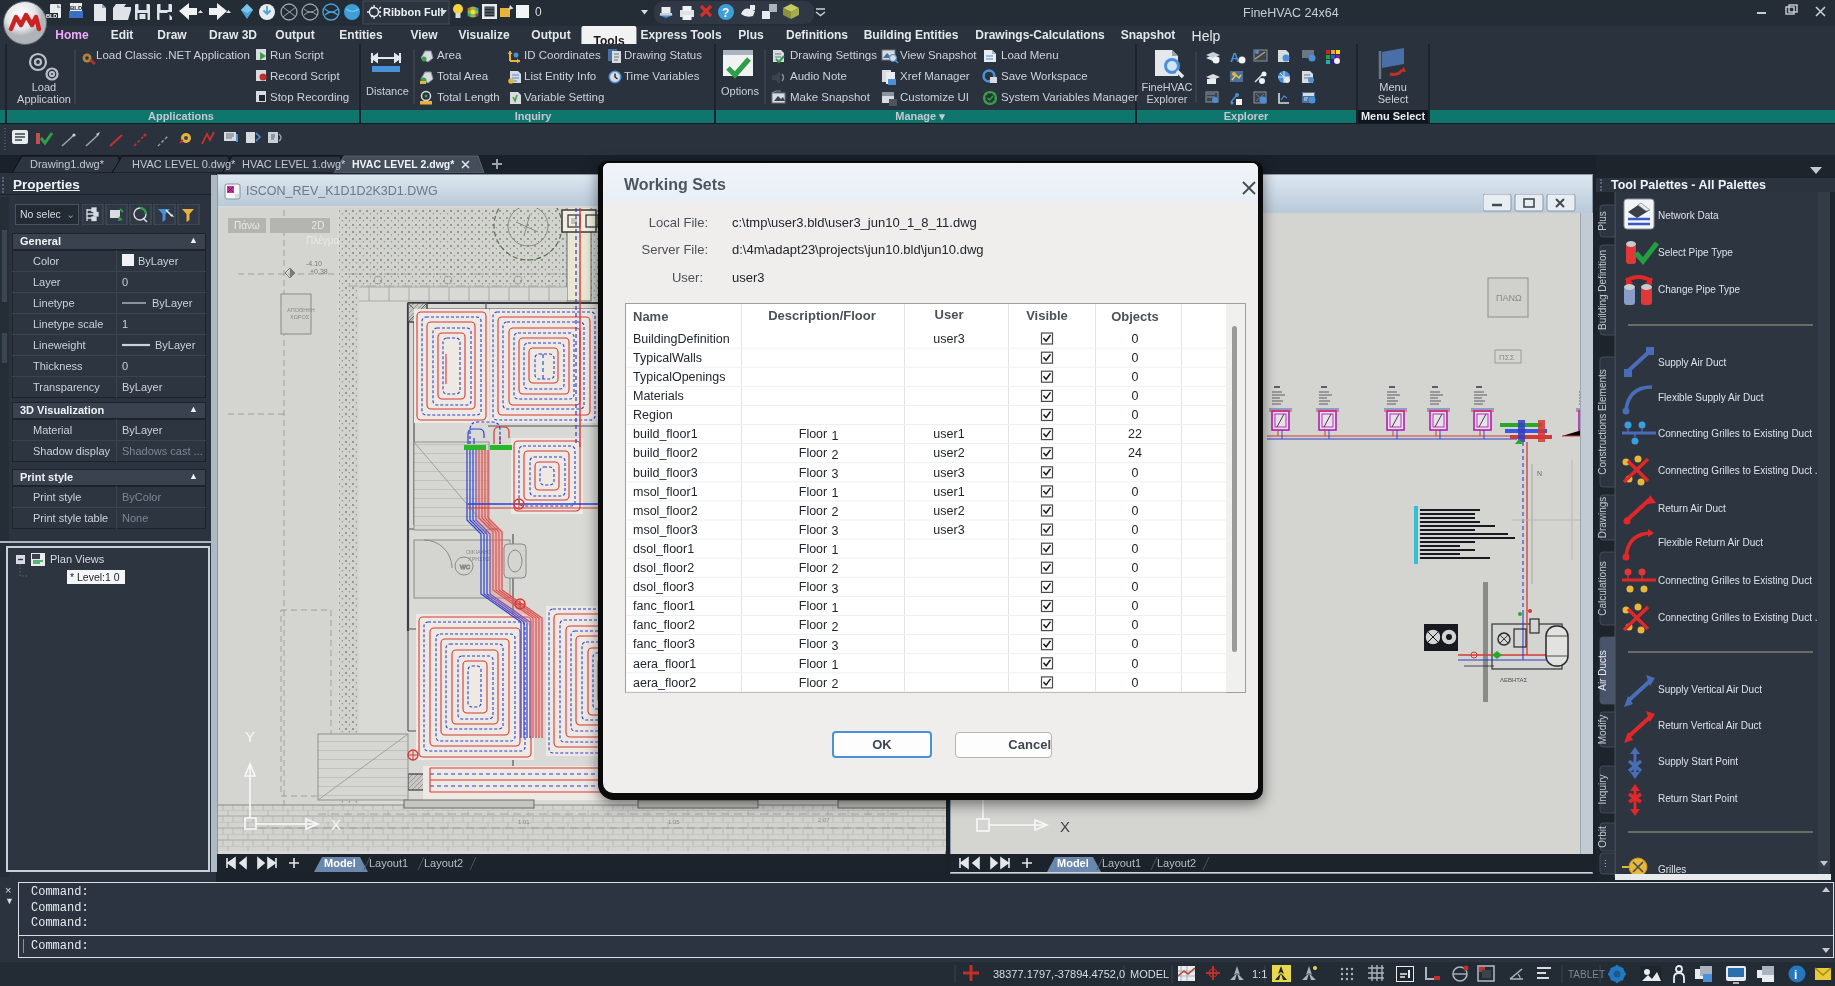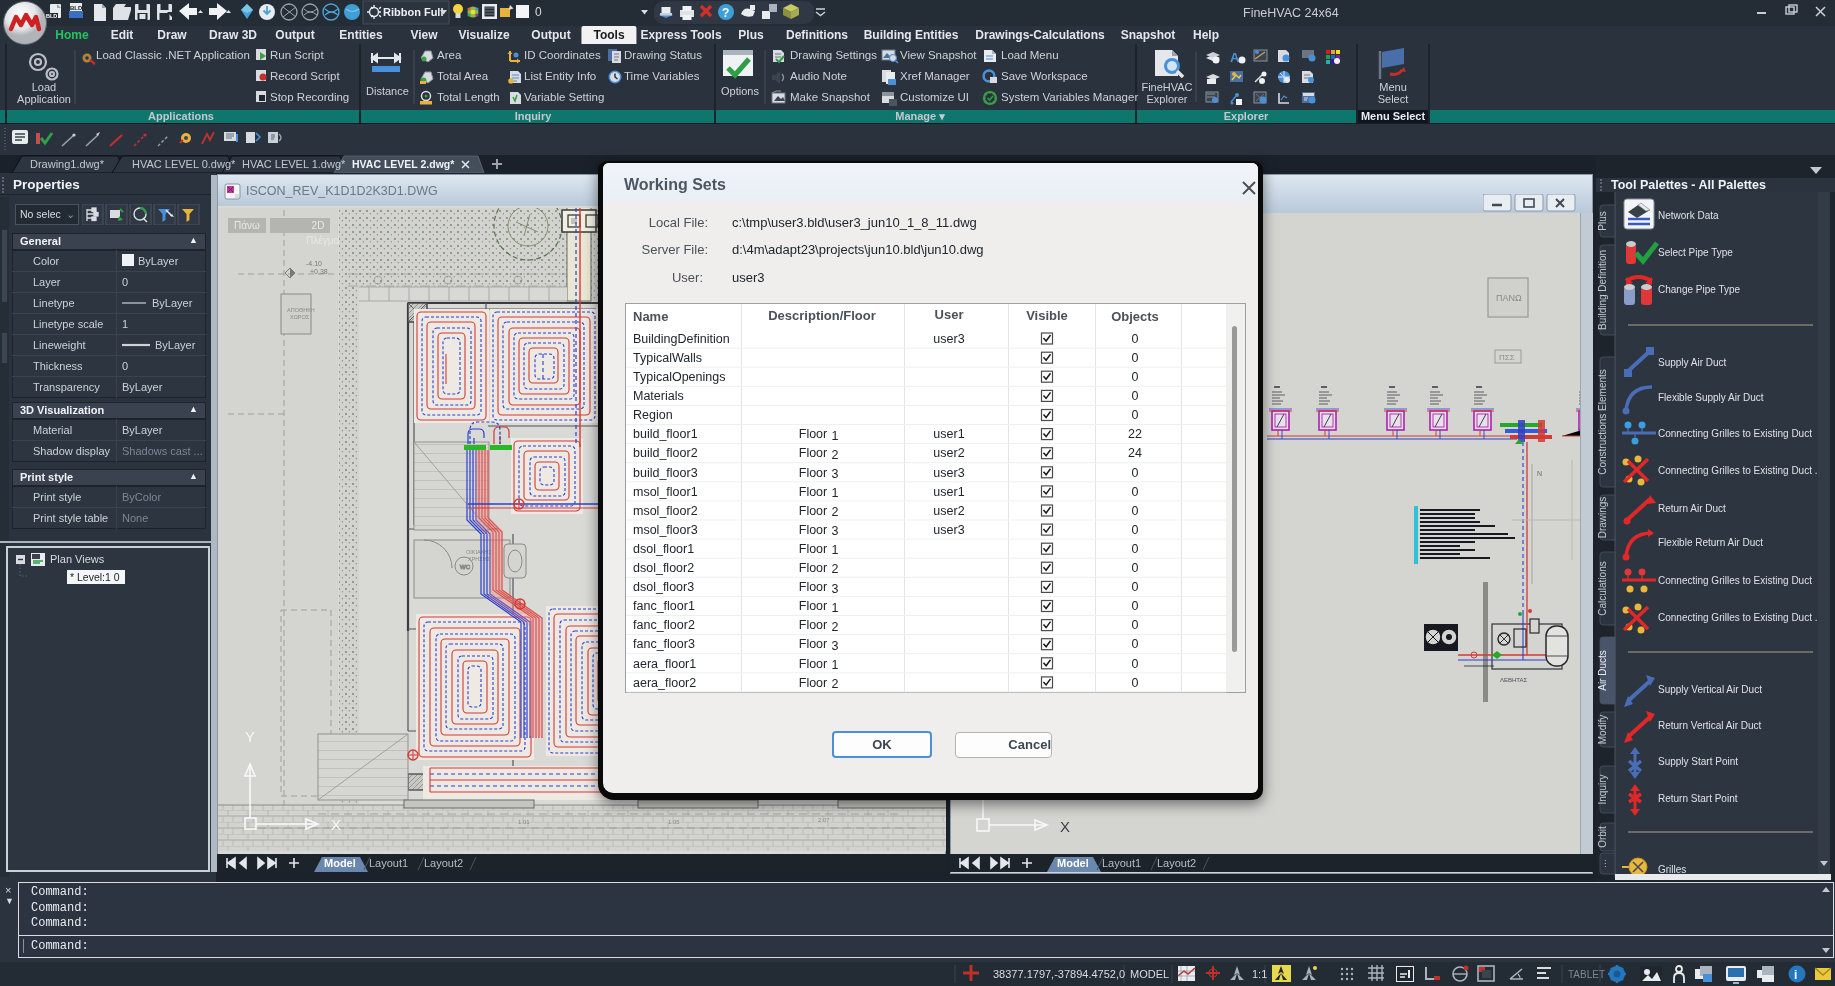--- a/index.html
+++ b/index.html
@@ -126,37 +126,37 @@
           <stop offset="0%" stop-color="#ffffff"></stop>
           <stop offset="70%" stop-color="#e2e4e6"></stop>
           <stop offset="100%" stop-color="#b0b4b8"></stop>
         </radialGradient>
       </defs>
     <circle cx="23" cy="22" r="21.5" fill="url(#lg)" stroke="#5a626c" stroke-width="1"></circle>
     <path d="M9 28 L14 16 L19 24 L24 14 L30 24 L34 16 L37 28" stroke="#cc2222" stroke-width="4.5" fill="none" stroke-linecap="round" stroke-linejoin="round"></path>
   </svg>
 
   <div class="abs" id="menubar" style="left:0;top:26px;width:1835px;height:18px;background:#2a323d;">
-<div class="abs" style="left:72px;top:2px;transform:translateX(-50%);color:#22c55e;font-size:12px;font-weight:bold;white-space:nowrap;">Home</div>
+<div class="abs" style="left:72px;top:2px;transform:translateX(-50%);color:#f0abfc;font-size:12px;font-weight:bold;white-space:nowrap;">Home</div>
 <div class="abs" style="left:122px;top:2px;transform:translateX(-50%);color:#e4e8ec;font-size:12px;font-weight:bold;white-space:nowrap;">Edit</div>
 <div class="abs" style="left:172px;top:2px;transform:translateX(-50%);color:#e4e8ec;font-size:12px;font-weight:bold;white-space:nowrap;">Draw</div>
 <div class="abs" style="left:233px;top:2px;transform:translateX(-50%);color:#e4e8ec;font-size:12px;font-weight:bold;white-space:nowrap;">Draw 3D</div>
 <div class="abs" style="left:295px;top:2px;transform:translateX(-50%);color:#e4e8ec;font-size:12px;font-weight:bold;white-space:nowrap;">Output</div>
 <div class="abs" style="left:361px;top:2px;transform:translateX(-50%);color:#e4e8ec;font-size:12px;font-weight:bold;white-space:nowrap;">Entities</div>
 <div class="abs" style="left:424px;top:2px;transform:translateX(-50%);color:#e4e8ec;font-size:12px;font-weight:bold;white-space:nowrap;">View</div>
 <div class="abs" style="left:484px;top:2px;transform:translateX(-50%);color:#e4e8ec;font-size:12px;font-weight:bold;white-space:nowrap;">Visualize</div>
 <div class="abs" style="left:551px;top:2px;transform:translateX(-50%);color:#e4e8ec;font-size:12px;font-weight:bold;white-space:nowrap;">Output</div>
 <div class="abs" style="left:681px;top:2px;transform:translateX(-50%);color:#e4e8ec;font-size:12px;font-weight:bold;white-space:nowrap;">Express Tools</div>
 <div class="abs" style="left:751px;top:2px;transform:translateX(-50%);color:#e4e8ec;font-size:12px;font-weight:bold;white-space:nowrap;">Plus</div>
 <div class="abs" style="left:817px;top:2px;transform:translateX(-50%);color:#e4e8ec;font-size:12px;font-weight:bold;white-space:nowrap;">Definitions</div>
 <div class="abs" style="left:911px;top:2px;transform:translateX(-50%);color:#e4e8ec;font-size:12px;font-weight:bold;white-space:nowrap;">Building Entities</div>
 <div class="abs" style="left:1040px;top:2px;transform:translateX(-50%);color:#e4e8ec;font-size:12px;font-weight:bold;white-space:nowrap;">Drawings-Calculations</div>
 <div class="abs" style="left:1148px;top:2px;transform:translateX(-50%);color:#e4e8ec;font-size:12px;font-weight:bold;white-space:nowrap;">Snapshot</div>
-<div class="abs" style="left:1206px;top:2px;transform:translateX(-50%);color:#e4e8ec;font-size:12px;font-weight:bold;white-space:nowrap;">Help</div>
-<div class="abs" style="left:609px;top:0px;transform:translateX(-50%);background:#f2f2f2;color:#1a1a1a;font-size:12px;font-weight:bold;padding:2px 12px 2px;border-radius:2px 2px 0 0;">Tools</div>
+<div class="abs" style="left:1206px;top:2px;transform:translateX(-50%);color:#e4e8ec;font-size:14px;font-weight:normal;white-space:nowrap;">Help</div>
+<div class="abs" style="left:609px;top:0px;transform:translateX(-50%);background:#f2f2f2;color:#1a1a1a;font-size:12px;font-weight:bold;padding:8px 12px 2px;border-radius:2px 2px 0 0;">Tools</div>
   </div>
 
   <div class="abs" id="ribbon" style="left:0;top:44px;width:1835px;height:66px;background:#2a323d;">
     <svg class="abs" style="left:0;top:0" width="1835" height="66">
 
       <g stroke="#1c232b" stroke-width="2">
           <path d="M6 0v66M360 0v66M715 0v66M1136 0v66M1357 0v66M1429 0v66"></path>
         </g>
       <g stroke="#454f5b" stroke-width="1">
           <path d="M75 6v54M414 6v54M765 6v54M1196 8v50"></path>
@@ -502,21 +502,21 @@
       <text x="352" y="13" font-size="10.5" fill="#f0f3f6" font-weight="bold">HVAC LEVEL 2.dwg*</text>
       <path d="M462 6l7 7m0-7l-7 7" stroke="#e4e8ec" stroke-width="1.5"></path>
       <path d="M492 9h10M497 4v10" stroke="#9aa3ac" stroke-width="2"></path>
     </svg>
   </div>
 
   <div class="abs" id="leftcol" style="left:0;top:173px;width:216px;height:709px;background:#2a333e;">
 
     <div class="abs" style="left:0;top:2px;width:216px;height:20px;border-bottom:1px solid #1c232b;">
       <div class="abs" style="left:2px;top:2px;width:5px;height:16px;border-left:2px dotted #5a6570;"></div>
-      <div class="abs" style="left:13px;top:2px;color:#f0f3f6;font-size:13.5px;font-weight:bold;">Properties</div>
+      <div class="abs" style="left:13px;top:2px;color:#f0f3f6;font-size:13.5px;font-weight:bold;text-decoration:underline;">Properties</div>
     </div>
 
     <div class="abs" style="left:0;top:24px;width:9px;height:680px;background:#252d37;"></div>
     <div class="abs" style="left:2px;top:57px;width:5px;height:72px;background:#3c4651;"></div>
     <div class="abs" style="left:2px;top:160px;width:5px;height:30px;background:#3c4651;"></div>
 
     <div class="abs" style="left:15px;top:31px;width:64px;height:21px;background:#222a33;border:1px solid #4a545f;color:#d8dce0;font-size:10.5px;line-height:19px;padding-left:4px;">No selec <span style="float:right;margin-right:3px;color:#8a929c;">⌄</span></div>
 
     <svg class="abs" style="left:82px;top:31px" width="125" height="21">
       <g fill="#2f3844" stroke="#4a545f">

